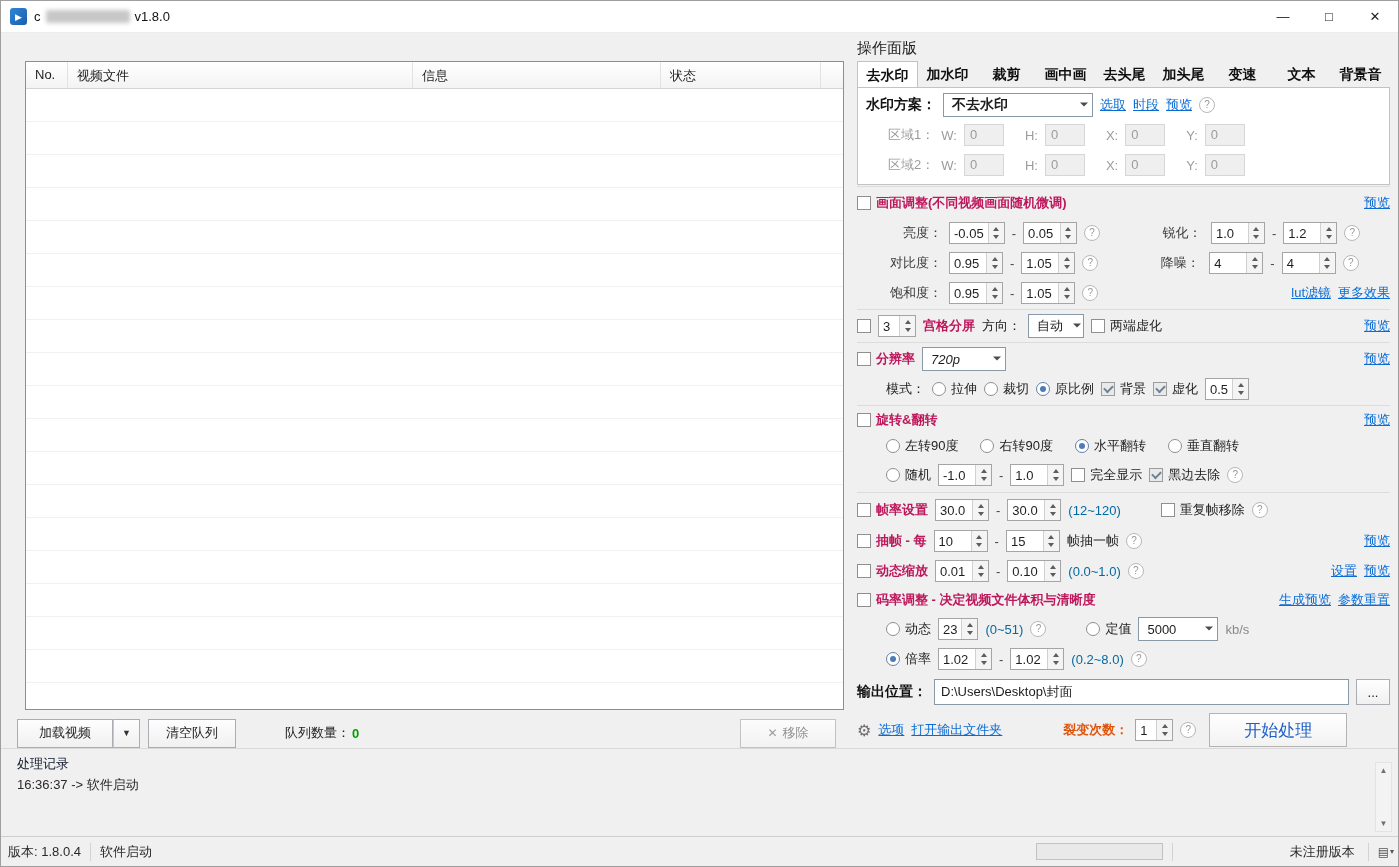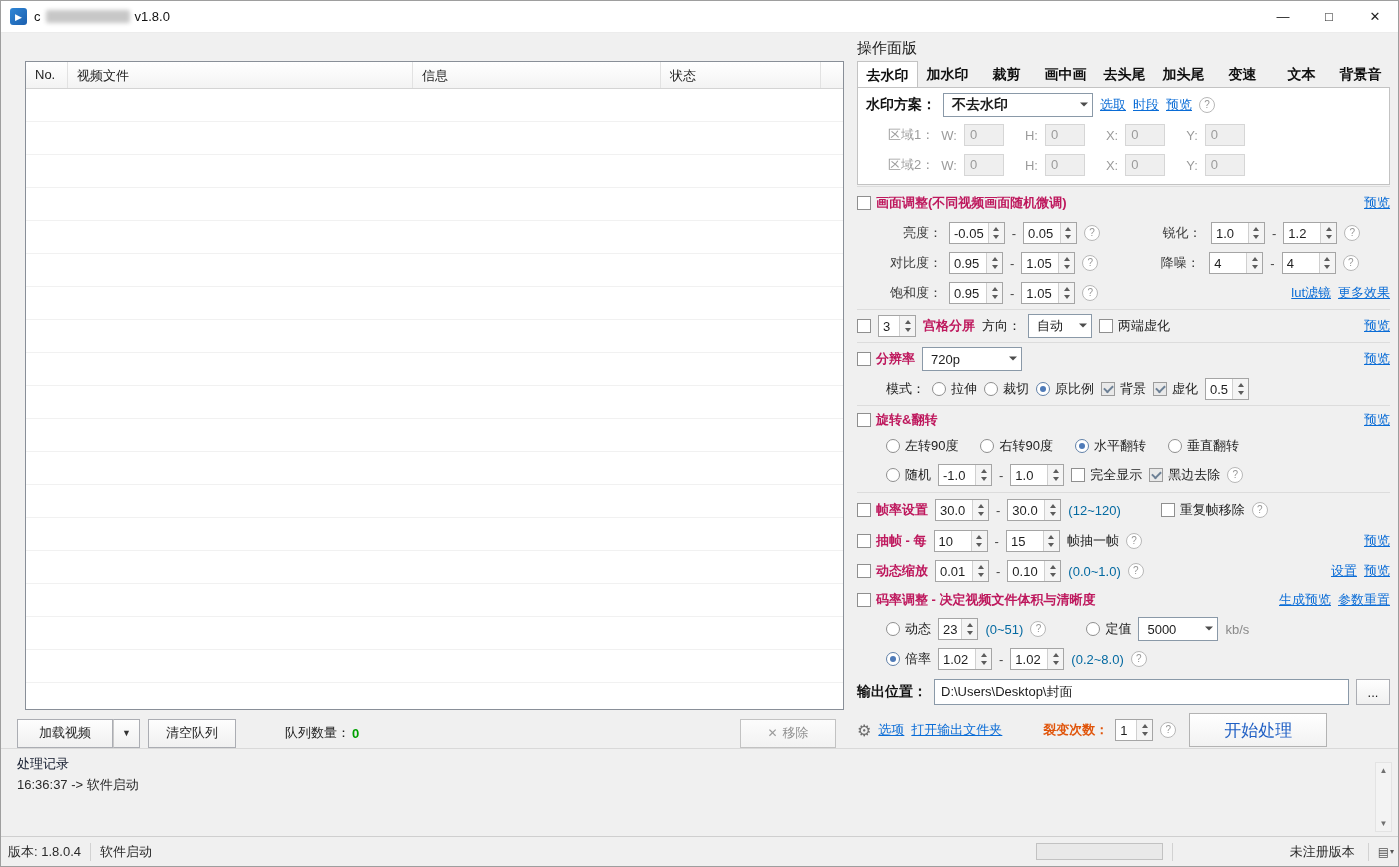--- a/index.html
+++ b/index.html
@@ -72,39 +72,39 @@
   .rl { margin-left:22px; min-width:46px; }
   .gl { margin-left:14px; }
   .flab { min-width:56px; text-align:right; color:#3a3a3a; white-space:nowrap; }
   .flab2 { min-width:44px; text-align:center; color:#3a3a3a; white-space:nowrap; }
   .gapcol { width:46px; } .gapcol2 { width:26px; }
   .range { color:#0369a1; white-space:nowrap; }
   .unit { color:#8a8a8a; }
   .dash { color:#444; }
   .link { color:#0a6cd6; text-decoration:underline; cursor:pointer; white-space:nowrap; }
   .orange { color:#e0540a; font-weight:700; white-space:nowrap; }
-  .ml34 { margin-left:34px; }
+  .ml34 { margin-left:54px; }
   .gear { color:#6e6e6e; font-size:16px; cursor:pointer; }
 
   .numdis { display:inline-block; width:40px; height:22px; background:#efefef; border:1px solid #d6d6d6; color:#9b9b9b; padding:2px 5px; }
 
   .spin { display:inline-flex; align-items:stretch; height:22px; border:1px solid #a5a5a5; background:#fff; cursor:text; }
   .spin .val { min-width:36px; padding:3px 4px 0; font-size:13px; color:#1e1e1e; white-space:nowrap; }
   .spin.narrow .val { min-width:20px; }
   .spin .arrows { position:relative; width:16px; border-left:1px solid #d0d0d0; background:#f4f4f4; }
   .spin .arrows::before, .spin .arrows::after { content:""; position:absolute; left:50%; transform:translateX(-50%); border-left:3.5px solid transparent; border-right:3.5px solid transparent; }
   .spin .arrows::before { top:4px; border-bottom:4px solid #5c5c5c; }
   .spin .arrows::after { bottom:4px; border-top:4px solid #5c5c5c; }
 
   .combo { display:inline-flex; align-items:center; height:24px; border:1px solid #8a99a8; background:#fff; cursor:pointer; }
   .combo .cval { padding:0 8px; flex:1; white-space:nowrap; }
   .combo .cval.bold { font-weight:700; font-size:14px; }
   .combo .carrow { width:17px; align-self:stretch; position:relative; }
   .combo .carrow::after { content:""; position:absolute; left:50%; top:50%; transform:translate(-50%,-30%); border:4px solid transparent; border-top-color:#4c4c4c; }
-  .w150 { width:150px; } .w64 { width:64px; } .w92 { width:100px; } .w80 { width:80px; }
+  .w150 { width:150px; } .w64 { width:56px; } .w92 { width:84px;font-style:italic; } .w80 { width:80px; }
 
   .help { width:16px; height:16px; flex:none; border:1px solid #b8b8b8; border-radius:50%; color:#979797; font-size:10px; line-height:14px; text-align:center; display:inline-block; background:#fff; cursor:pointer; }
 
   .ck, .rk { display:inline-flex; align-items:center; gap:5px; cursor:pointer; white-space:nowrap; }
   .cb { width:14px; height:14px; flex:none; border:1px solid #8f8f8f; background:#fff; display:inline-block; position:relative; }
   .cb.on { background:#e9e9e9; border-color:#9c9c9c; }
   .cb.on::after { content:""; position:absolute; left:2px; top:2px; width:7px; height:4px; border-left:2px solid #6d8196; border-bottom:2px solid #6d8196; transform:rotate(-45deg); }
   .rb { width:14px; height:14px; flex:none; border:1px solid #8f8f8f; border-radius:50%; background:#fff; display:inline-block; position:relative; }
   .rb.on { border-color:#6181a8; }
   .rb.on::after { content:""; position:absolute; inset:3px; border-radius:50%; background:#4f7bb8; }

